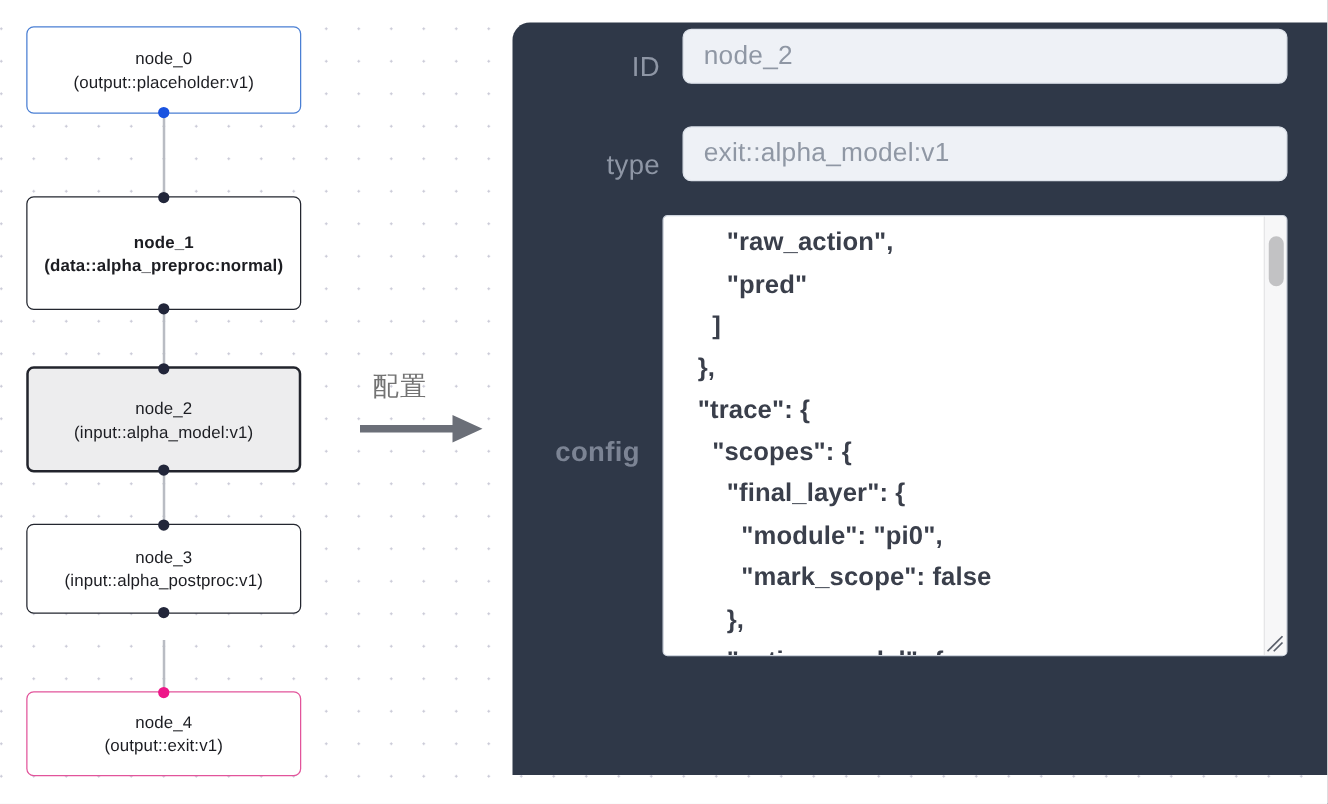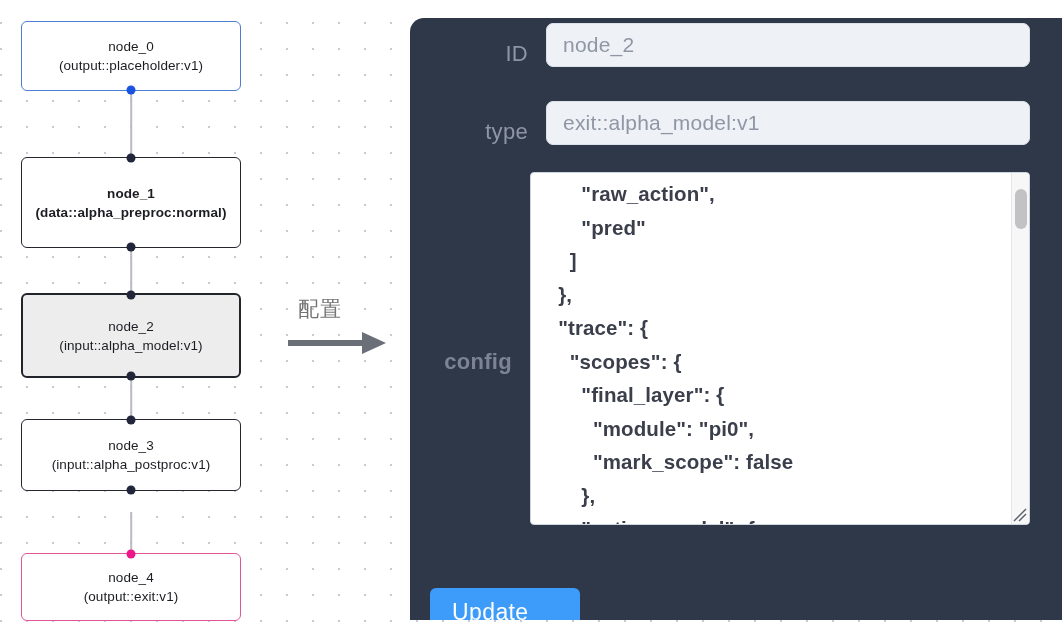--- a/index.html
+++ b/index.html
@@ -289,16 +289,15 @@
         <div id="config-scrollbar">
           <div id="config-thumb"></div>
         </div>
         <svg id="config-resize" viewBox="0 0 18 18">
           <line x1="4" y1="16" x2="16" y2="4" stroke="#5a5f6a" stroke-width="1.4"></line>
           <line x1="9" y1="16" x2="16" y2="9" stroke="#5a5f6a" stroke-width="1.4"></line>
         </svg>
       </div>
     </div>
 
-    <button id="update-button">Update</button>
   </div>
 
 </div>
 
 </body></html>

